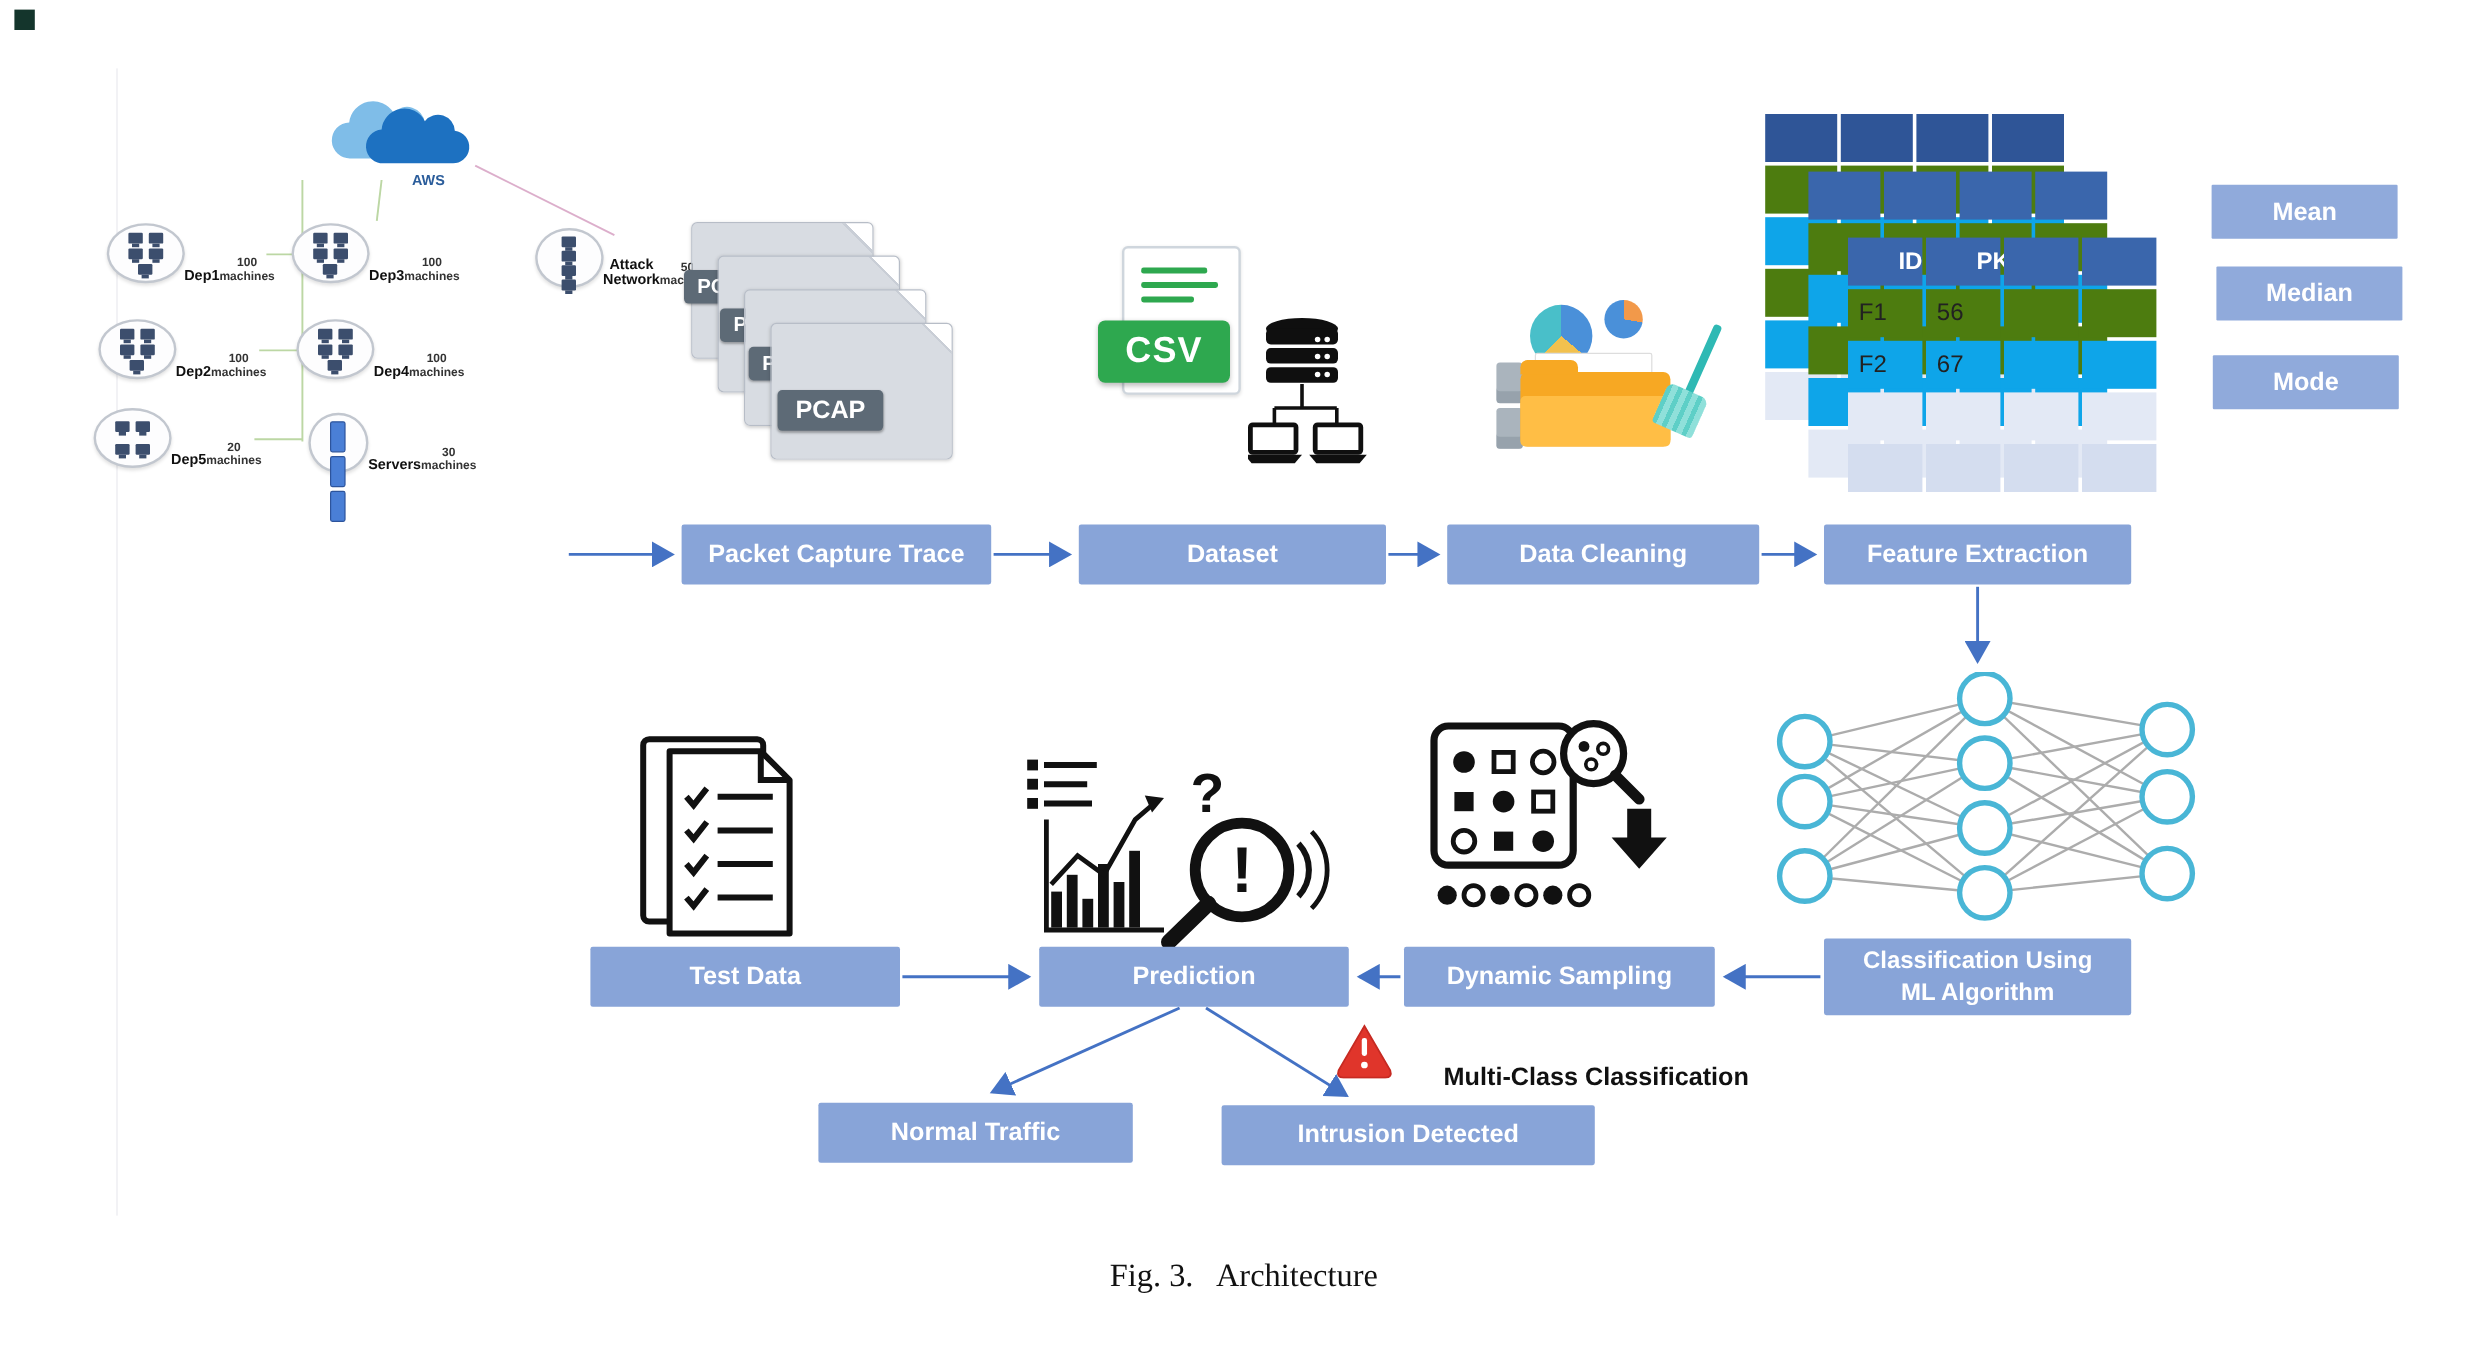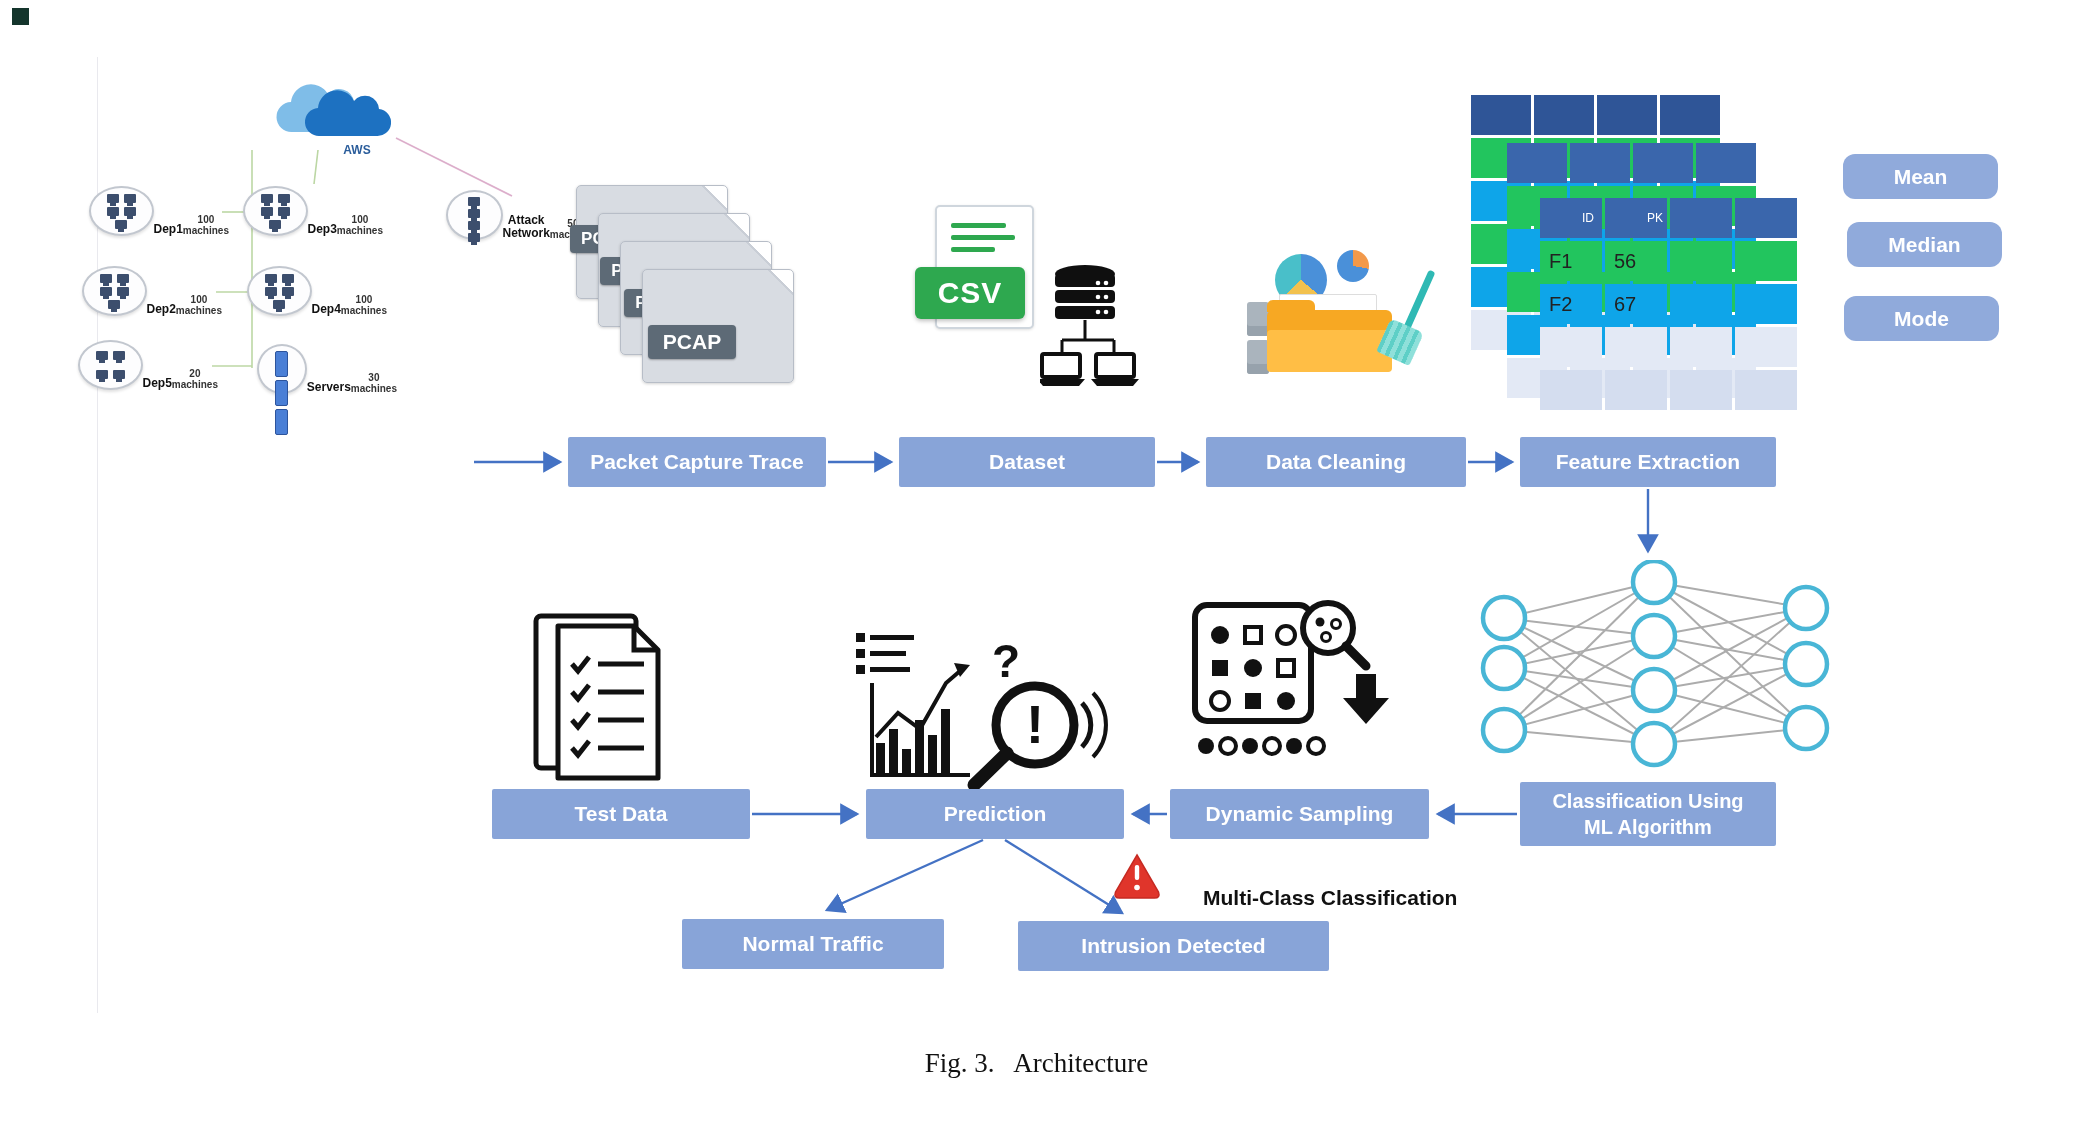--- a/index.html
+++ b/index.html
@@ -4,37 +4,37 @@
 <style>
   html,body{margin:0;padding:0;background:#ffffff;font-family:"Liberation Sans",sans-serif;}
   #canvas{position:relative;width:2073px;height:1131px;background:#ffffff;overflow:hidden;}
   .abs{position:absolute;}
 
   
   .flow-box{position:absolute;background:#88A4D8;color:#ffffff;font-weight:bold;font-size:21px;
     line-height:1.3;display:flex;align-items:center;justify-content:center;text-align:center;
     white-space:pre-line;border-radius:2px;}
   .stat-box{position:absolute;background:#90AADB;color:#ffffff;font-weight:bold;font-size:21px;
-    display:flex;align-items:center;justify-content:center;border-radius:12px;}
+    display:flex;align-items:center;justify-content:center;border-radius:1px;}
 
   
   .pcap-doc{position:absolute;width:150px;height:112px;border:1px solid #b7bdc7;border-radius:5px;
     background:linear-gradient(225deg,#ffffff 0 16px,#c9ced6 16px 18px,#d8dce2 18px);
     box-shadow:0 1px 3px rgba(0,0,0,.18);}
   .chip{position:absolute;background:#5D6A76;color:#fff;font-weight:bold;display:flex;align-items:center;
     justify-content:center;border-radius:4px;font-size:17px;box-shadow:0 1px 2px rgba(0,0,0,.3);}
 
   
   .ftable{position:absolute;display:grid;gap:3px;}
   .ftable.back{grid-template-columns:repeat(4,60px);grid-auto-rows:40px;}
   .ftable.front{grid-template-columns:repeat(4,62px);grid-auto-rows:40px;}
   .fcell{display:flex;align-items:center;padding-left:9px;box-sizing:border-box;font-size:20px;color:#222;}
-  .fhead{color:#fff;font-weight:normal;font-size:12px;padding-left:42px;}
+  .fhead{color:#fff;font-weight:bold;font-size:20px;padding-left:42px;}
   .hA{background:#2F5597;} .hB{background:#3A66AC;}
-  .c1{background:#22c55e;} .c2{background:#0ea5e9;} .c3{background:#E3E9F5;} .c4{background:#D4DDEF;}
+  .c1{background:#4d7c0f;} .c2{background:#0ea5e9;} .c3{background:#E3E9F5;} .c4{background:#D4DDEF;}
 
   
   .net-group{position:absolute;width:140px;display:flex;flex-direction:row;align-items:flex-end;}
   .net-group.wide{width:150px;}
   .net-ellipse{width:124px;height:50px;border-radius:50%;background:#fdfdfe;border:2px solid #c2c7cf;
     display:flex;align-items:center;justify-content:center;flex-wrap:wrap;gap:3px 5px;
     padding:5px 14px;box-sizing:border-box;box-shadow:0 2px 3px rgba(0,0,0,.12);}
   .wide .net-ellipse{width:142px;}
   .pc{display:block;width:12px;height:9px;background:#3c4e6d;border-radius:1px;position:relative;}
   .pc::after{content:"";position:absolute;left:3px;bottom:-3px;width:6px;height:3px;background:#3c4e6d;}

